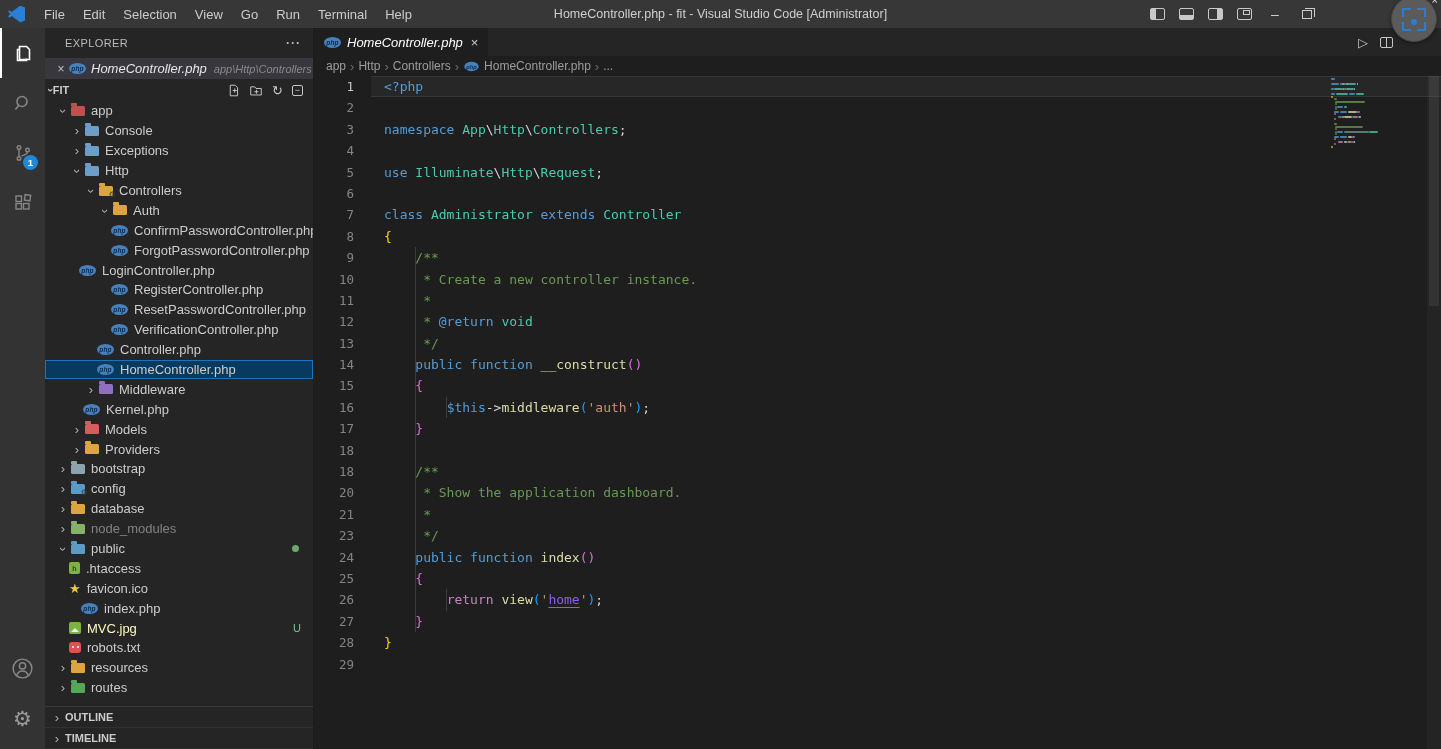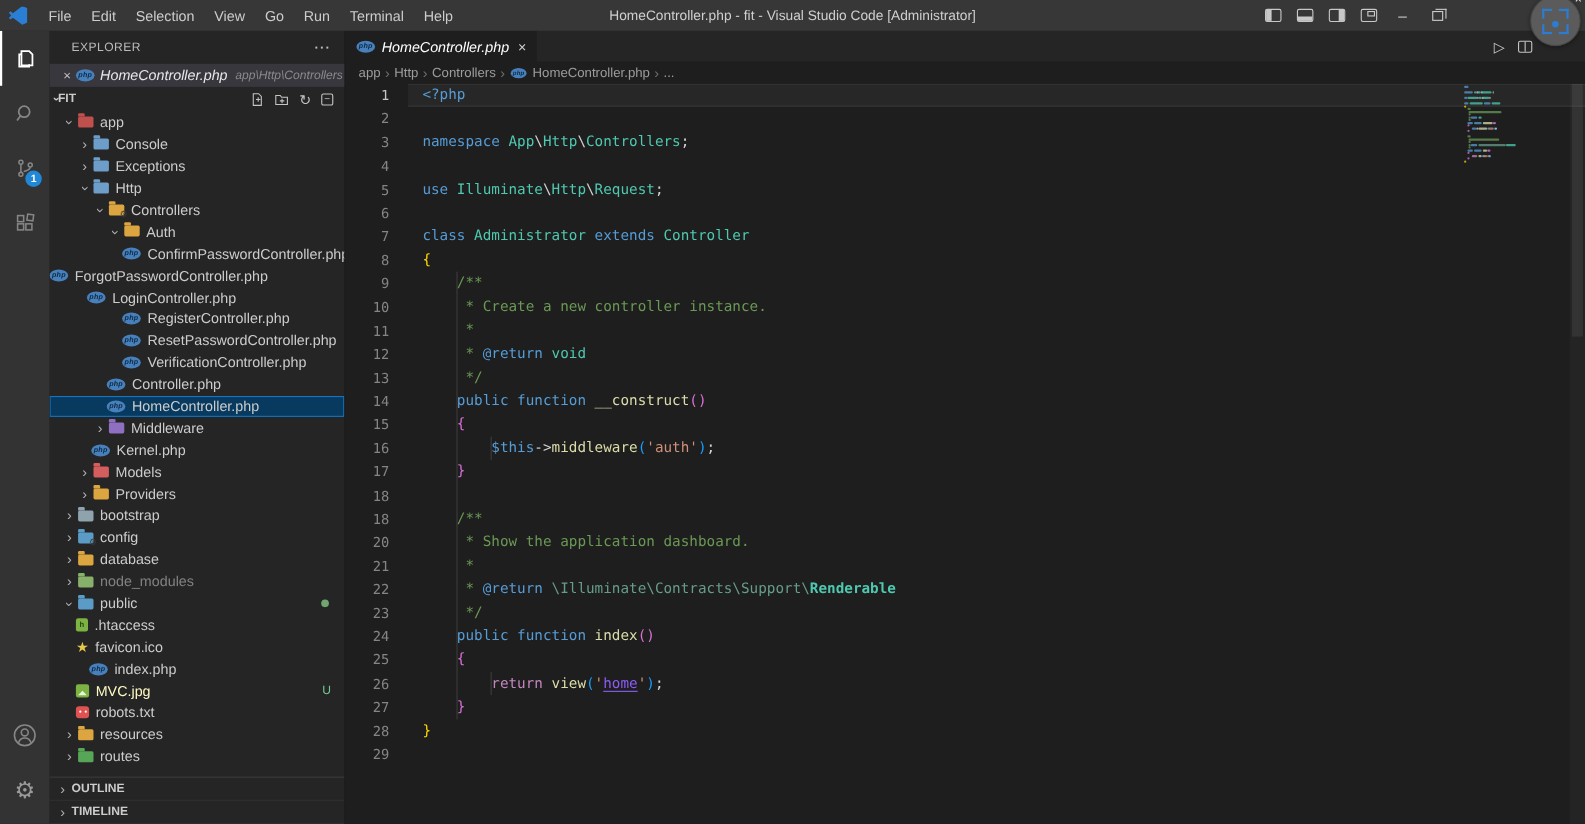--- a/index.html
+++ b/index.html
@@ -266,21 +266,21 @@
         </div>
         <div class="tree-row" style="padding-left: 52px;">
           <span class="tree-chev open">›</span>
           <span class="folder" style="background: rgb(220, 165, 63);"></span>
           <span class="fname">Auth</span>
         </div>
         <div class="tree-row" style="padding-left: 66px;">
           <span class="phpicon">php</span>
           <span class="fname">ConfirmPasswordController.php</span>
         </div>
-        <div class="tree-row" style="">
+        <div class="tree-row" style="padding-left: 66px;">
           <span class="phpicon">php</span>
           <span class="fname">ForgotPasswordController.php</span>
         </div>
         <div class="tree-row" style="padding-left: 34px;">
           <span class="phpicon">php</span>
           <span class="fname">LoginController.php</span>
         </div>
         <div class="tree-row" style="padding-left: 66px;">
           <span class="phpicon">php</span>
           <span class="fname">RegisterController.php</span>
@@ -504,24 +504,20 @@
             <div class="gut">18</div>
             <div class="ctext"><span class="guide" style="left: 44.2px;"></span><span>    </span><span class="tk-cmt">/**</span></div>
           </div>
           <div class="cline">
             <div class="gut">20</div>
             <div class="ctext"><span class="guide" style="left: 44.2px;"></span><span>     </span><span class="tk-cmt">* Show the application dashboard.</span></div>
           </div>
           <div class="cline">
             <div class="gut">21</div>
             <div class="ctext"><span class="guide" style="left: 44.2px;"></span><span>     </span><span class="tk-cmt">*</span></div>
-          </div>
-          <div class="cline">
-            <div class="gut">22</div>
-            <div class="ctext"><span class="guide" style="left: 44.2px;"></span><span>     </span><span class="tk-cmt">* </span><span class="tk-kw">@return</span><span> </span><span class="tk-doctype">\Illuminate\Contracts\Support\</span><span class="tk-typeb">Renderable</span></div>
           </div>
           <div class="cline">
             <div class="gut">23</div>
             <div class="ctext"><span class="guide" style="left: 44.2px;"></span><span>     </span><span class="tk-cmt">*/</span></div>
           </div>
           <div class="cline">
             <div class="gut">24</div>
             <div class="ctext"><span class="guide" style="left: 44.2px;"></span><span>    </span><span class="tk-kw">public</span><span> </span><span class="tk-kw">function</span><span> </span><span class="tk-fn">index</span><span class="tk-b2">(</span><span class="tk-b2">)</span></div>
           </div>
           <div class="cline">

